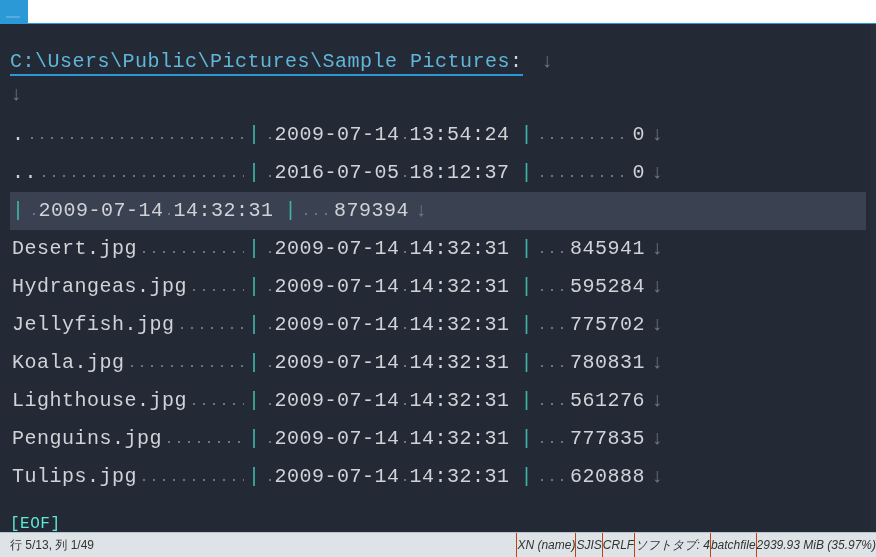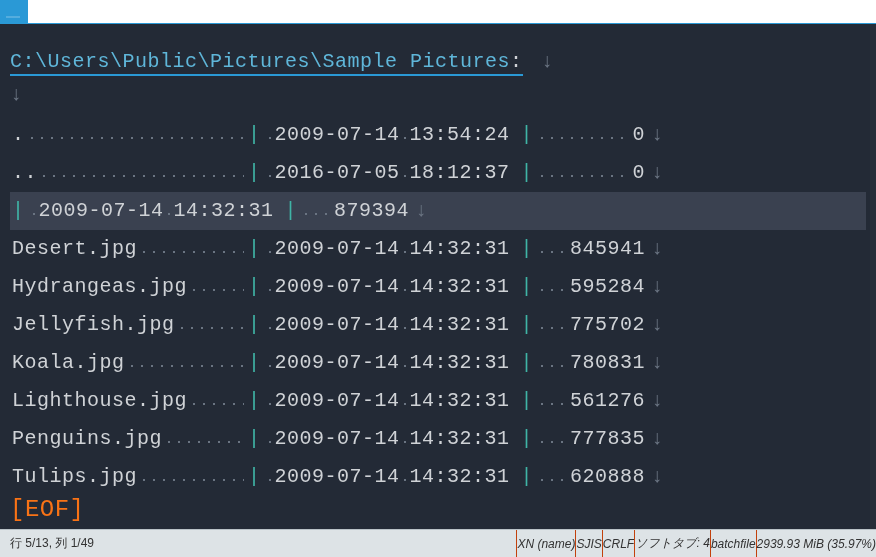--- a/index.html
+++ b/index.html
@@ -39,21 +39,21 @@
 .date-cell .dots-fill { width: 8px; flex: 0 0 8px; }
 .date-text, .time-text { white-space:pre; }
 .dt-gap { display:inline-block; width:10px; background-image: radial-gradient(circle, #6a7482 1.2px, transparent 1.2px); background-size:10px 4px; background-repeat:repeat-x; background-position:0 70%; height:1em; vertical-align:middle; }
 
 .size-cell { width: 110px; display:flex; align-items:center; justify-content:flex-end; }
 .size-cell .dots-fill { flex:1; }
 .size-text { color:#cfd2d6; white-space:pre; }
 
 .linearrow { color:#6a7482; margin-left:6px; }
 
-.eof { color:#f97316; margin-top: 2px; font-size:24px; }
+.eof { color:#5eead4; margin-top: 20px; font-size:16px; }
 
 
 .statusbar { height: 28px; background:#dde3e6; color:#333; font-size:12px; display:flex; align-items:center; border-top:1px solid #b9c2c7; font-family: Arial, sans-serif; }
 .statusbar .left { padding-left:10px; }
 .statusbar .right { margin-left:auto; display:flex; align-items:stretch; height:100%; }
 .statusbar .seg { padding: 0 0; border-left:1px solid #c2410c; display:flex; align-items:center; white-space:pre;font-style:italic; }
 
 
 .vscroll { position:absolute; right:0; top:0; bottom:0; width:6px; background: rgba(255,255,255,0.02); }
 </style>

